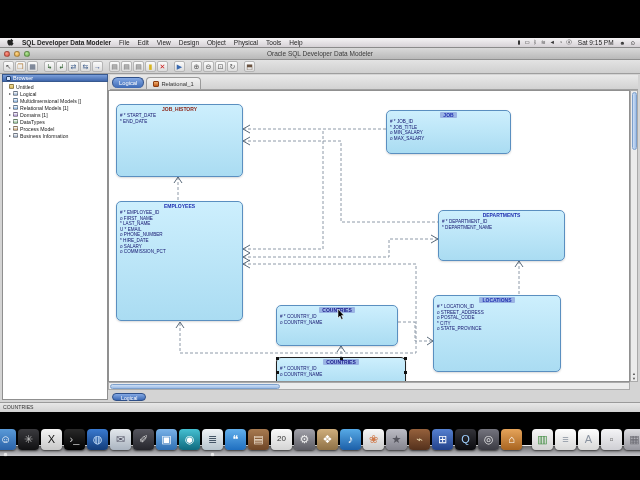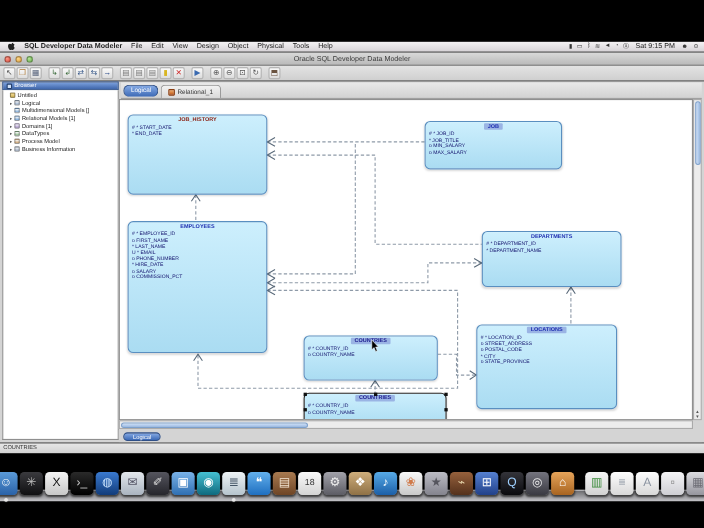--- a/index.html
+++ b/index.html
@@ -349,21 +349,21 @@
         <div class="dicon" style="background: linear-gradient(rgb(244, 244, 244), rgb(200, 200, 200)); color: rgb(17, 17, 17);">X</div>
         <div class="dicon" style="background: linear-gradient(rgb(42, 42, 42), rgb(0, 0, 0)); color: rgb(207, 207, 207);">›_</div>
         <div class="dicon" style="background: linear-gradient(rgb(58, 122, 208), rgb(18, 60, 122)); color: rgb(208, 232, 255);">◍</div>
         <div class="dicon" style="background: linear-gradient(rgb(227, 231, 236), rgb(170, 180, 192)); color: rgb(85, 85, 102);">✉</div>
         <div class="dicon" style="background: linear-gradient(rgb(85, 85, 94), rgb(38, 38, 44)); color: rgb(221, 221, 221);">✐</div>
         <div class="dicon" style="background: linear-gradient(rgb(121, 178, 232), rgb(47, 111, 178)); color: rgb(255, 255, 255);">▣</div>
         <div class="dicon" style="background: linear-gradient(rgb(69, 192, 210), rgb(15, 106, 126)); color: rgb(255, 255, 255);">◉</div>
         <div class="dicon" style="background: linear-gradient(rgb(238, 243, 246), rgb(182, 196, 205)); color: rgb(68, 85, 102);">≣<span class="dot"></span></div>
         <div class="dicon" style="background: linear-gradient(rgb(99, 176, 236), rgb(31, 111, 192)); color: rgb(255, 255, 255);">❝</div>
         <div class="dicon" style="background: linear-gradient(rgb(168, 122, 80), rgb(110, 69, 38)); color: rgb(244, 230, 212);">▤</div>
-        <div class="dicon" style="background: linear-gradient(rgb(250, 250, 250), rgb(212, 212, 212)); color: rgb(51, 51, 51); font-size: 8px;">18</div>
+        <div class="dicon" style="background: linear-gradient(rgb(250, 250, 250), rgb(212, 212, 212)); color: rgb(51, 51, 51); font-size: 8px;">20</div>
         <div class="dicon" style="background: linear-gradient(rgb(162, 162, 170), rgb(92, 92, 100)); color: rgb(238, 238, 238);">⚙</div>
         <div class="dicon" style="background: linear-gradient(rgb(207, 174, 124), rgb(143, 113, 70)); color: rgb(255, 255, 255);">❖</div>
         <div class="dicon" style="background: linear-gradient(rgb(87, 170, 230), rgb(28, 95, 168)); color: rgb(255, 255, 255);">♪</div>
         <div class="dicon" style="background: linear-gradient(rgb(248, 248, 248), rgb(201, 201, 201)); color: rgb(208, 122, 74);">❀</div>
         <div class="dicon" style="background: linear-gradient(rgb(188, 188, 196), rgb(132, 132, 142)); color: rgb(85, 85, 94);">★</div>
         <div class="dicon" style="background: linear-gradient(rgb(150, 97, 60), rgb(84, 49, 28)); color: rgb(234, 217, 174);">⌁</div>
         <div class="dicon" style="background: linear-gradient(rgb(85, 128, 208), rgb(34, 65, 138)); color: rgb(255, 255, 255);">⊞</div>
         <div class="dicon" style="background: linear-gradient(rgb(52, 52, 58), rgb(10, 10, 14)); color: rgb(159, 208, 255);">Q</div>
         <div class="dicon" style="background: linear-gradient(rgb(116, 116, 126), rgb(58, 58, 66)); color: rgb(238, 238, 238);">◎</div>
         <div class="dicon" style="background: linear-gradient(rgb(230, 164, 90), rgb(168, 100, 32)); color: rgb(255, 255, 255);">⌂</div>

